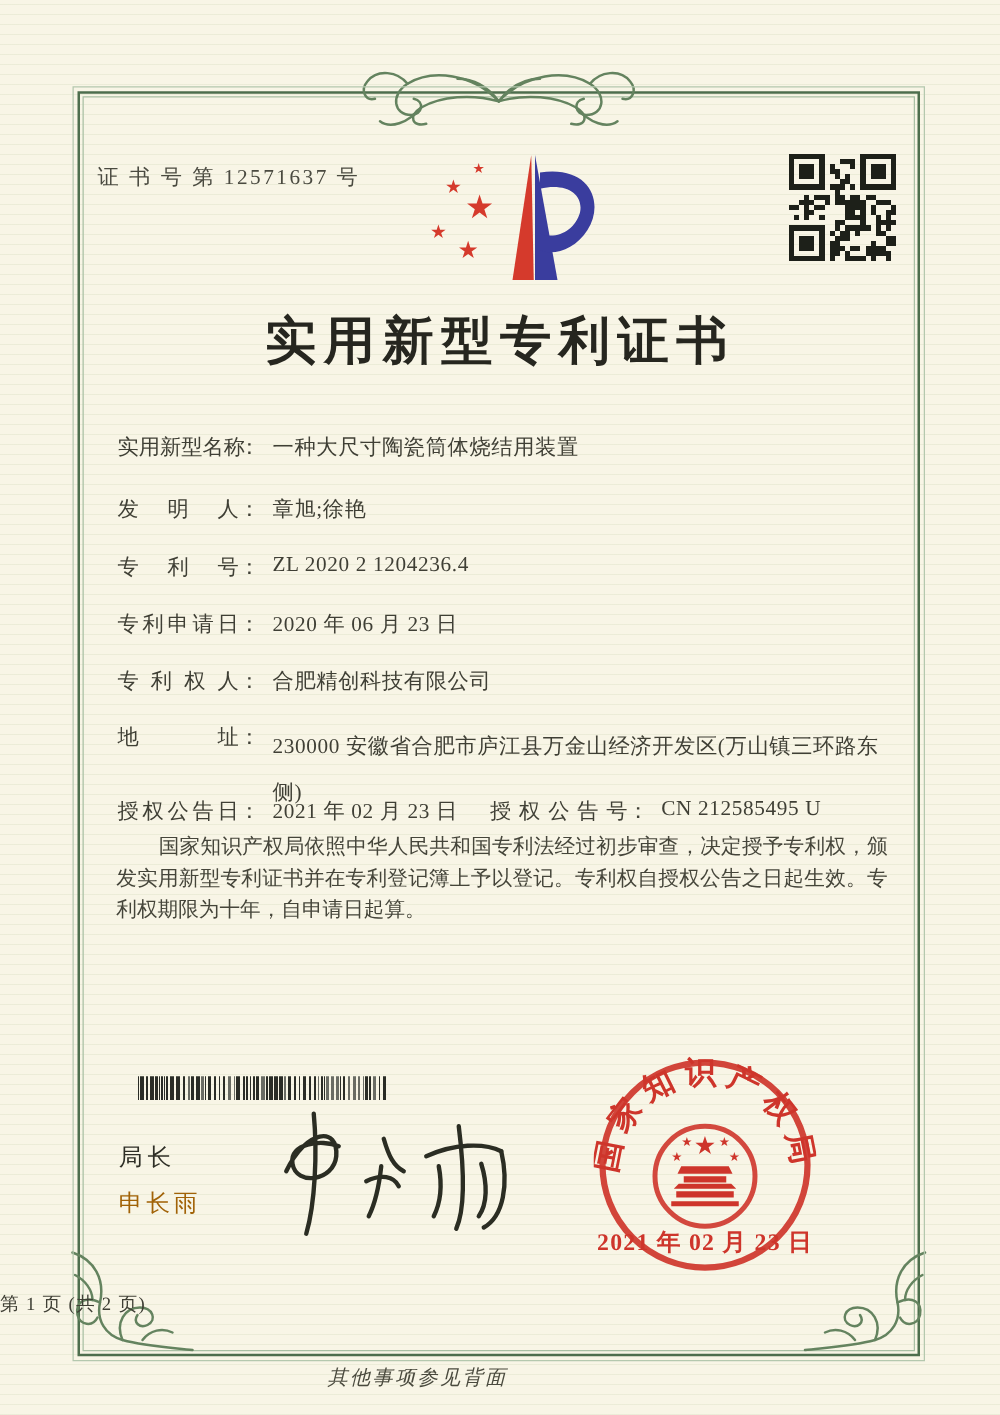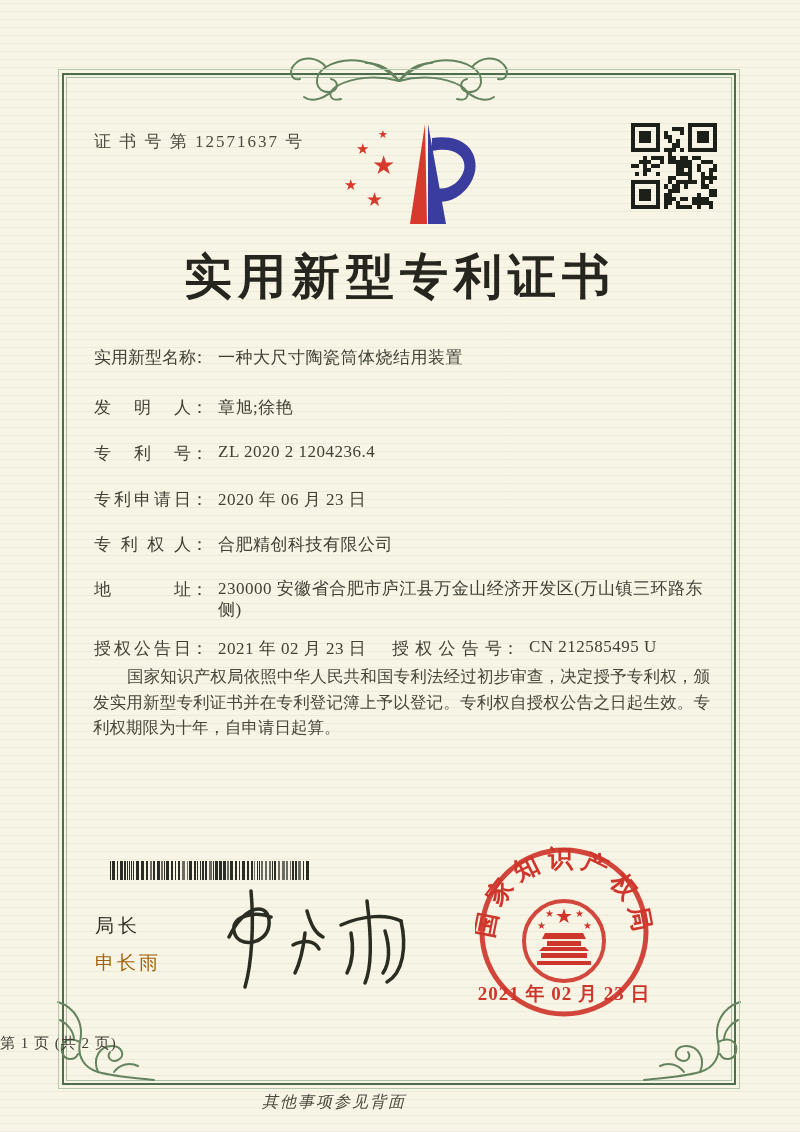--- a/index.html
+++ b/index.html
@@ -14,30 +14,30 @@
     color:#3a3a30;
   }
   .abs{position:absolute;}
   
   .frame{
     position:absolute;left:62px;top:73px;width:674px;height:1012px;
     border:2px solid #4d6e4d;box-sizing:border-box;
   }
   .frame::before{content:"";position:absolute;inset:2px;border:1px solid #a9c0a4;}
   .frame::after{content:"";position:absolute;inset:-6px;border:1px solid #b4c8ae;}
-  .cert-no{left:94px;top:130px;font-size:17px;letter-spacing:2px;color:#4a4a40;}
+  .cert-no{left:78px;top:130px;font-size:17px;letter-spacing:2px;color:#4a4a40;}
   .title{
     left:0;top:245px;width:800px;text-align:center;
-    font-size:48px;font-weight:600;letter-spacing:6px;color:#26261f;
+    font-size:41px;font-weight:600;letter-spacing:6px;color:#26261f;
   }
   .frow{position:absolute;left:94px;font-size:17px;color:#3f3f35;white-space:nowrap;}
   .flabel{display:inline-block;width:97px;text-align:justify;text-align-last:justify;vertical-align:top;}
   .fcolon{display:inline-block;margin-right:10px;vertical-align:top;}
   .fvalue{display:inline-block;vertical-align:top;letter-spacing:0.5px;}
-  .fvalue.wrap{white-space:normal;width:508px;line-height:21px;}
+  .fvalue.wrap{white-space:normal;width:508px;line-height:37px;}
   .grant-no-group{position:absolute;left:298px;top:0;}
   .paras{
     position:absolute;left:93px;top:664px;width:617px;
     font-size:16.5px;line-height:25.5px;text-align:justify;color:#45453a;
   }
   .paras p{margin:0;text-indent:34px;}
   .sig-title{left:95px;top:913px;font-size:19px;letter-spacing:4px;color:#2e2e26;}
   .sig-name{left:95px;top:950px;font-size:19px;letter-spacing:3px;color:#a16207;}
   .page-info{left:0;top:1034px;width:800px;text-align:left;font-size:15px;color:#3f3f35;letter-spacing:1px;}
   .back-note{left:0;top:1092px;width:668px;text-align:center;font-size:16px;color:#4a4a3e;letter-spacing:2px;font-style:italic;}

